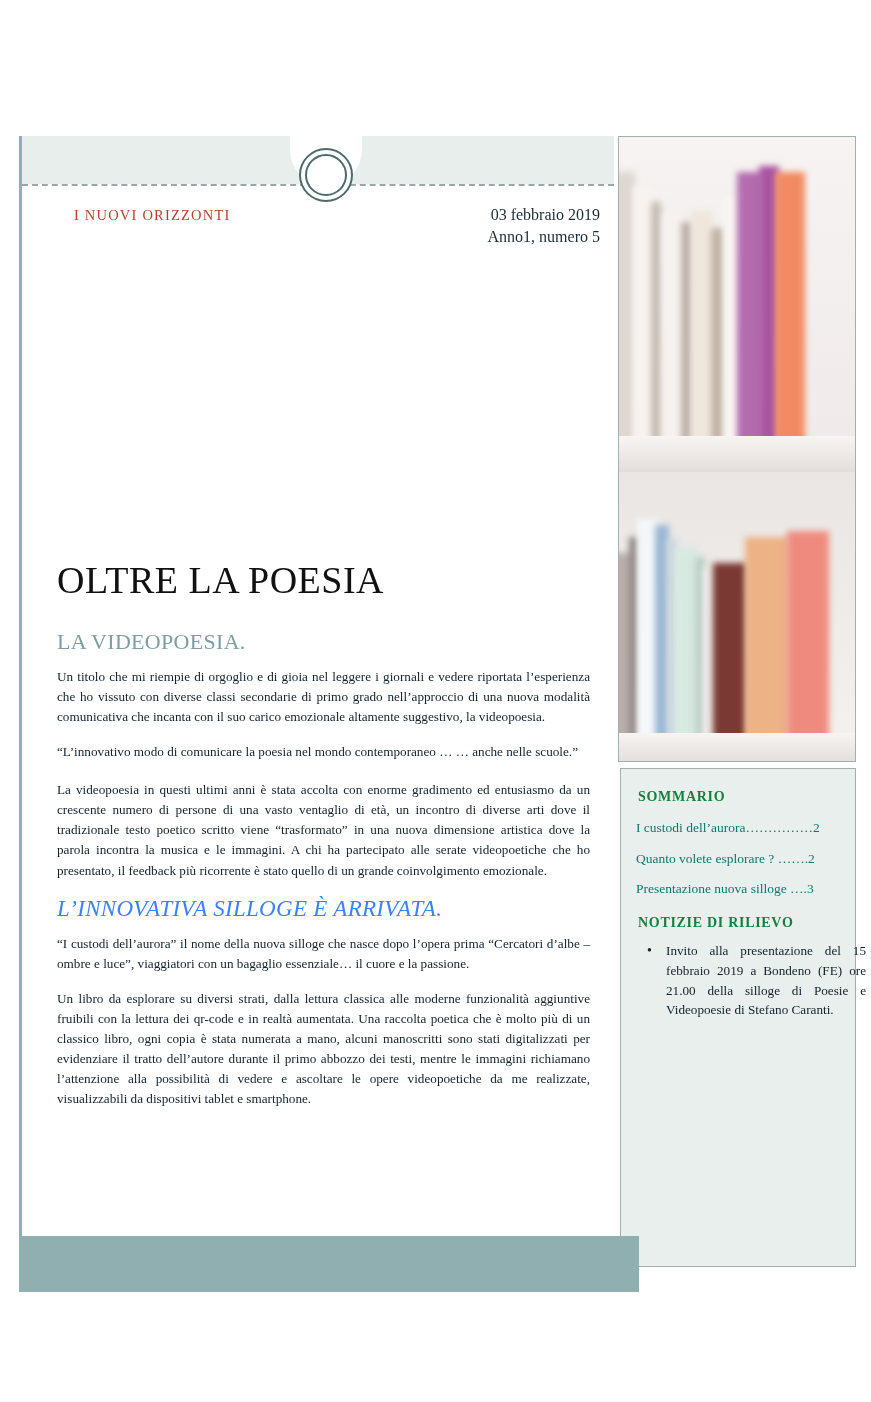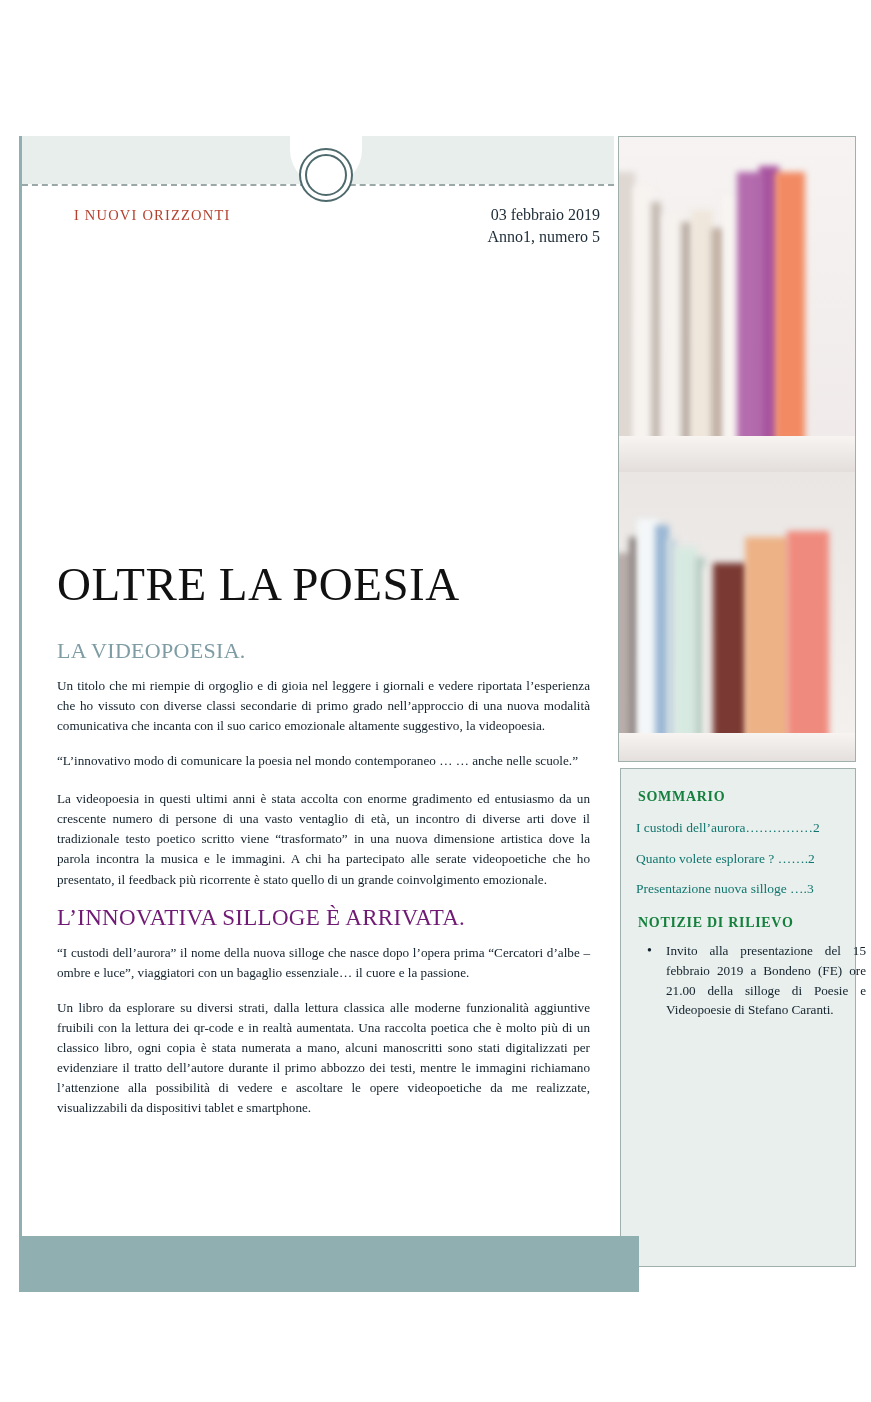--- a/index.html
+++ b/index.html
@@ -105,38 +105,39 @@
   }
 
   
   .article {
     position: absolute;
     left: 35px;
     top: 425px;
     width: 533px;
   }
   .title-main {
-    font-size: 47px;
+    font-size: 38px;
     line-height: 1.0;
     color: #111111;
     letter-spacing: 0.5px;
     margin: 0 0 30px 0;
     font-weight: normal;
     white-space: nowrap;
   }
   .sec-head {
     font-size: 22px;
     color: #7e9ca4;
     margin: 0 0 12px 0;
     font-weight: normal;
     letter-spacing: 0.3px;
   }
   .sec-head.second {
     font-size: 23px;
-    color: #701a75;
+    color: #3b82f6;
+    font-style: italic;
   }
   p.body {
     font-size: 13.2px;
     line-height: 1.52;
     color: #12212c;
     margin: 0 0 15px 0;
     text-align: justify;
     -webkit-hyphens: none;
     hyphens: none;
   }

